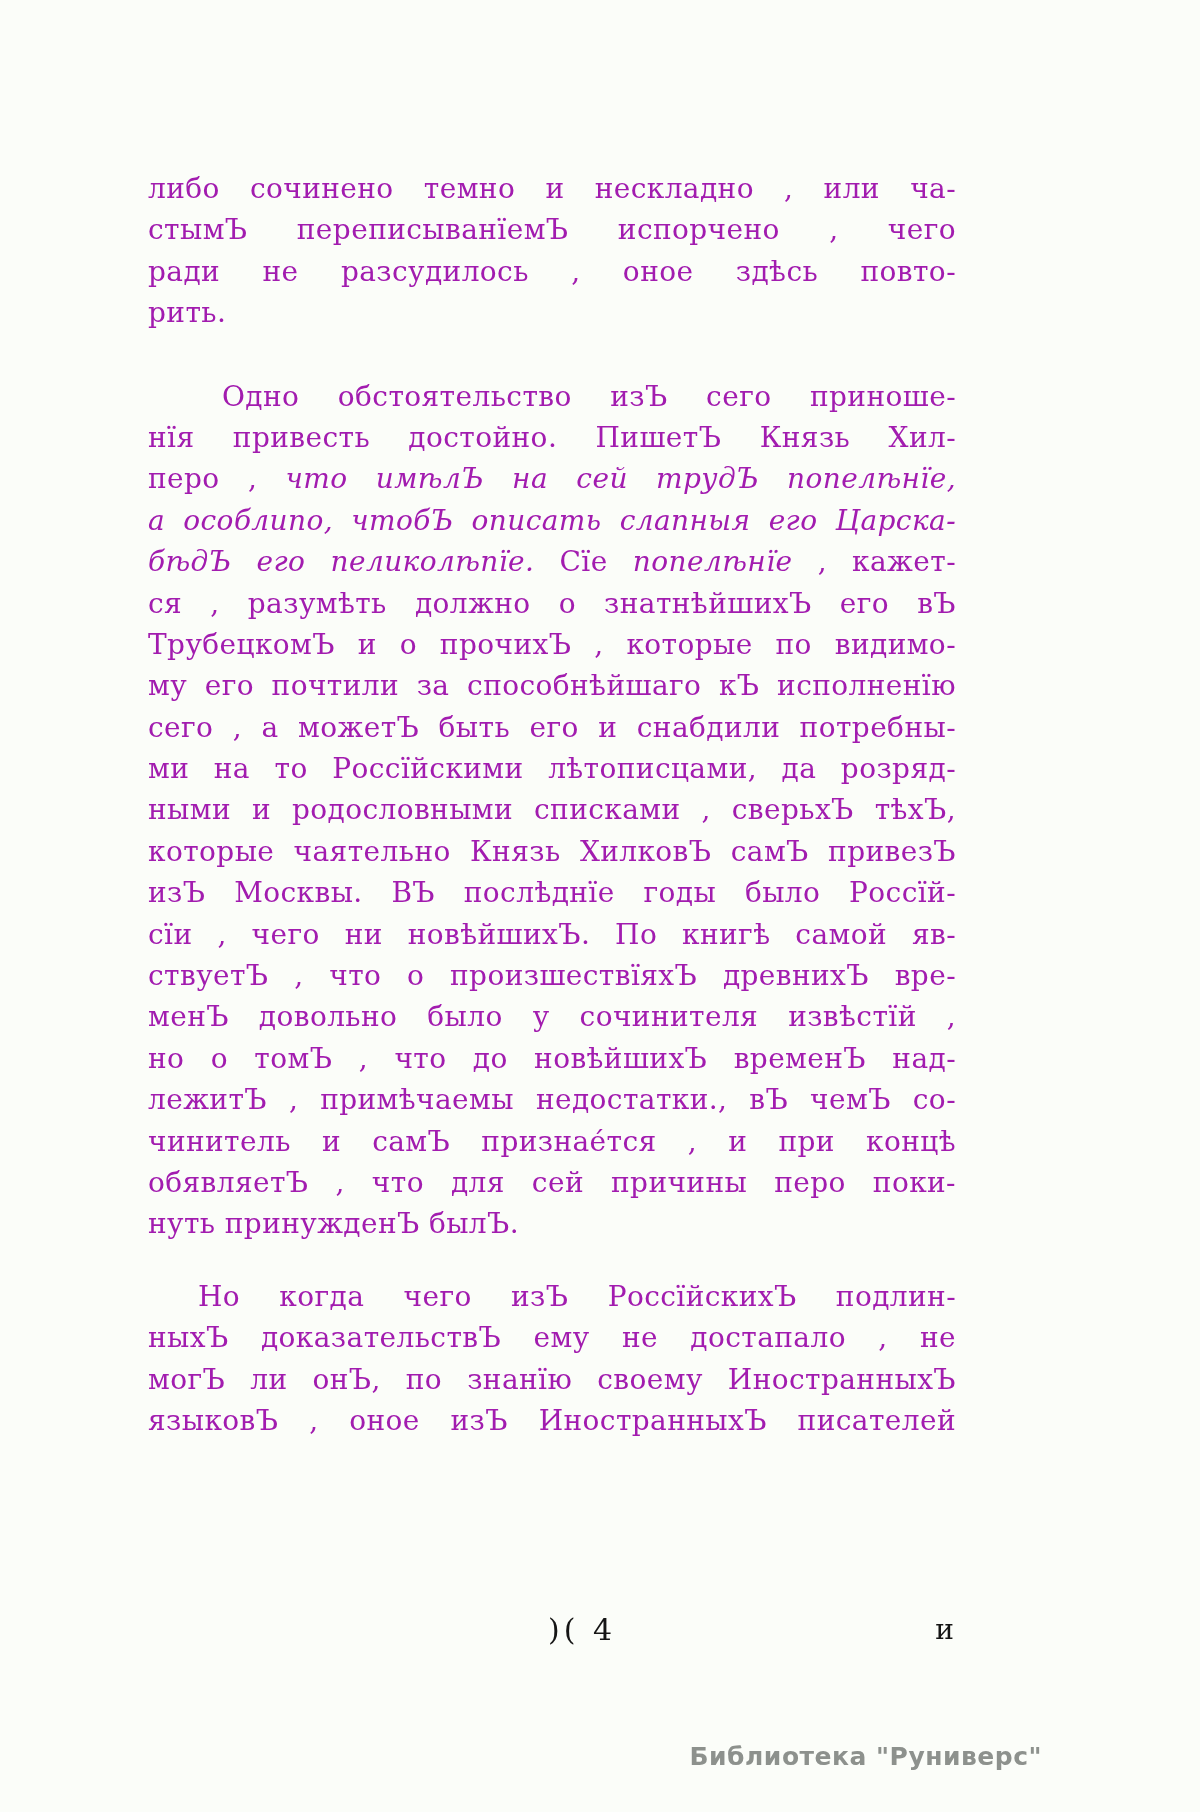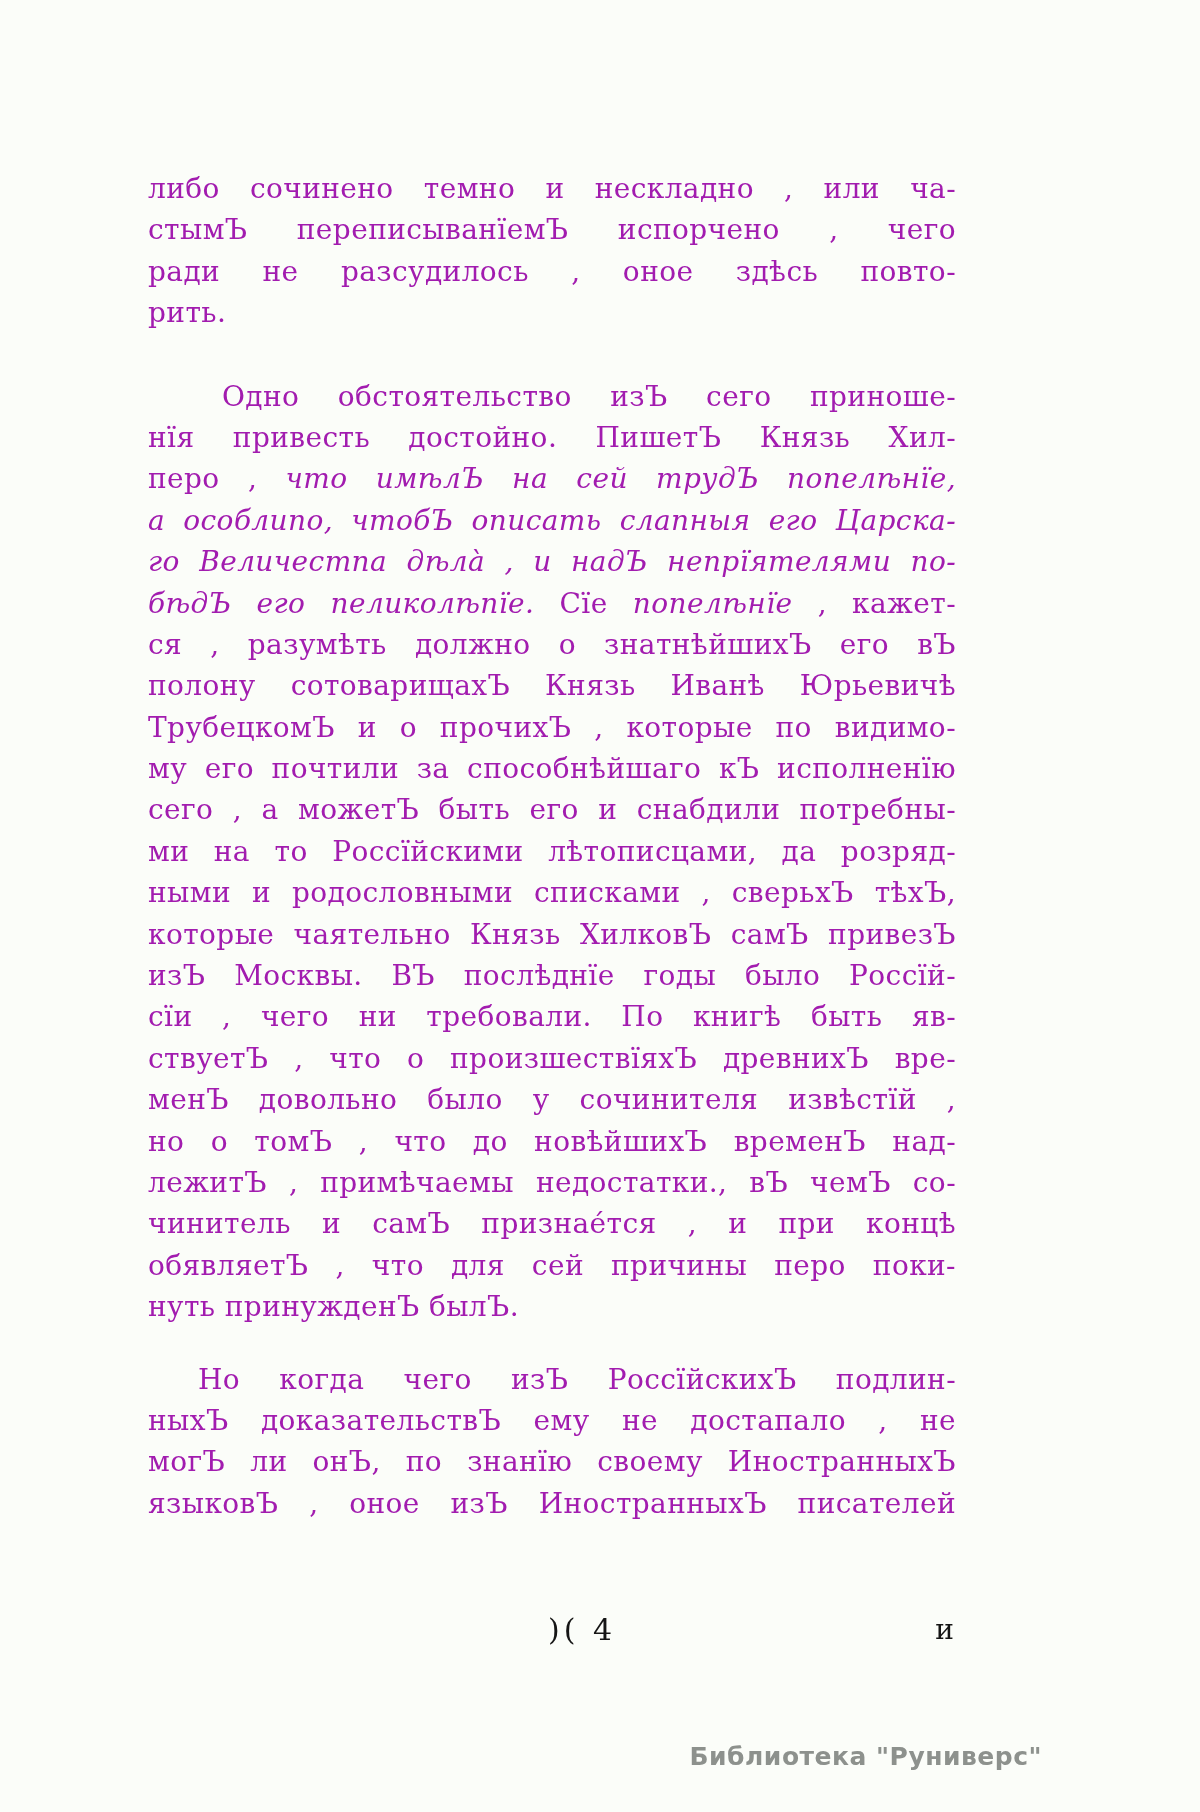--- a/index.html
+++ b/index.html
@@ -73,32 +73,30 @@
         <div class="line stretch"><span>либо сочинено темно и нескладно , или ча-</span></div>
         <div class="line stretch"><span>стымЪ переписыванїемЪ испорчено , чего</span></div>
         <div class="line stretch"><span>ради не разсудилось , оное здѣсь повто-</span></div>
         <div class="line"><span>рить.</span></div>
       </div>
       <div class="para para-2">
         <div class="line stretch" style="padding-left: 74px;"><span>Одно обстоятельство изЪ сего приноше-</span></div>
         <div class="line stretch"><span>нїя привесть достойно.  ПишетЪ Князь Хил-</span></div>
         <div class="line stretch"><span>перо , </span><span class="it">что имѣлЪ на сей трудЪ попелѣнїе,</span></div>
         <div class="line stretch"><span class="it">а особлипо, чтобЪ описать слапныя его Царска-</span></div>
-        <div class="line stretch"><span class="it">го Величестпа дѣла̀ , и надЪ непрїятелями по-</span></div>
         <div class="line stretch"><span class="it">бѣдЪ его пеликолѣпїе.</span><span>  Сїе </span><span class="it">попелѣнїе</span><span> , кажет-</span></div>
         <div class="line stretch"><span>ся , разумѣть должно о знатнѣйшихЪ его вЪ</span></div>
-        <div class="line stretch"><span>полону сотоварищахЪ Князь Иванѣ Юрьевичѣ</span></div>
         <div class="line stretch"><span>ТрубецкомЪ и о прочихЪ , которые по видимо-</span></div>
         <div class="line stretch"><span>му его почтили за способнѣйшаго кЪ исполненїю</span></div>
         <div class="line stretch"><span>сего , а можетЪ быть его и снабдили потребны-</span></div>
         <div class="line stretch"><span>ми на то Россїйскими лѣтописцами, да розряд-</span></div>
         <div class="line stretch"><span>ными и родословными списками , сверьхЪ тѣхЪ,</span></div>
         <div class="line stretch"><span>которые чаятельно Князь ХилковЪ самЪ привезЪ</span></div>
         <div class="line stretch"><span>изЪ Москвы.  ВЪ послѣднїе годы было Россїй-</span></div>
-        <div class="line stretch"><span>сїи , чего ни требовали.  По книгѣ быть яв-</span></div>
+        <div class="line stretch"><span>сїи , чего ни новѣйшихЪ.  По книгѣ самой яв-</span></div>
         <div class="line stretch"><span>ствуетЪ , что о произшествїяхЪ древнихЪ вре-</span></div>
         <div class="line stretch"><span>менЪ довольно было у сочинителя извѣстїй ,</span></div>
         <div class="line stretch"><span>но о томЪ , что до новѣйшихЪ временЪ над-</span></div>
         <div class="line stretch"><span>лежитЪ , примѣчаемы недостатки., вЪ чемЪ со-</span></div>
         <div class="line stretch"><span>чинитель и самЪ признае́тся ,  и при концѣ</span></div>
         <div class="line stretch"><span>обявляетЪ , что для сей причины перо поки-</span></div>
         <div class="line"><span>нуть принужденЪ былЪ.</span></div>
       </div>
       <div class="para para-3">
         <div class="line stretch" style="padding-left: 50px;"><span>Но когда чего изЪ РоссїйскихЪ подлин-</span></div>

